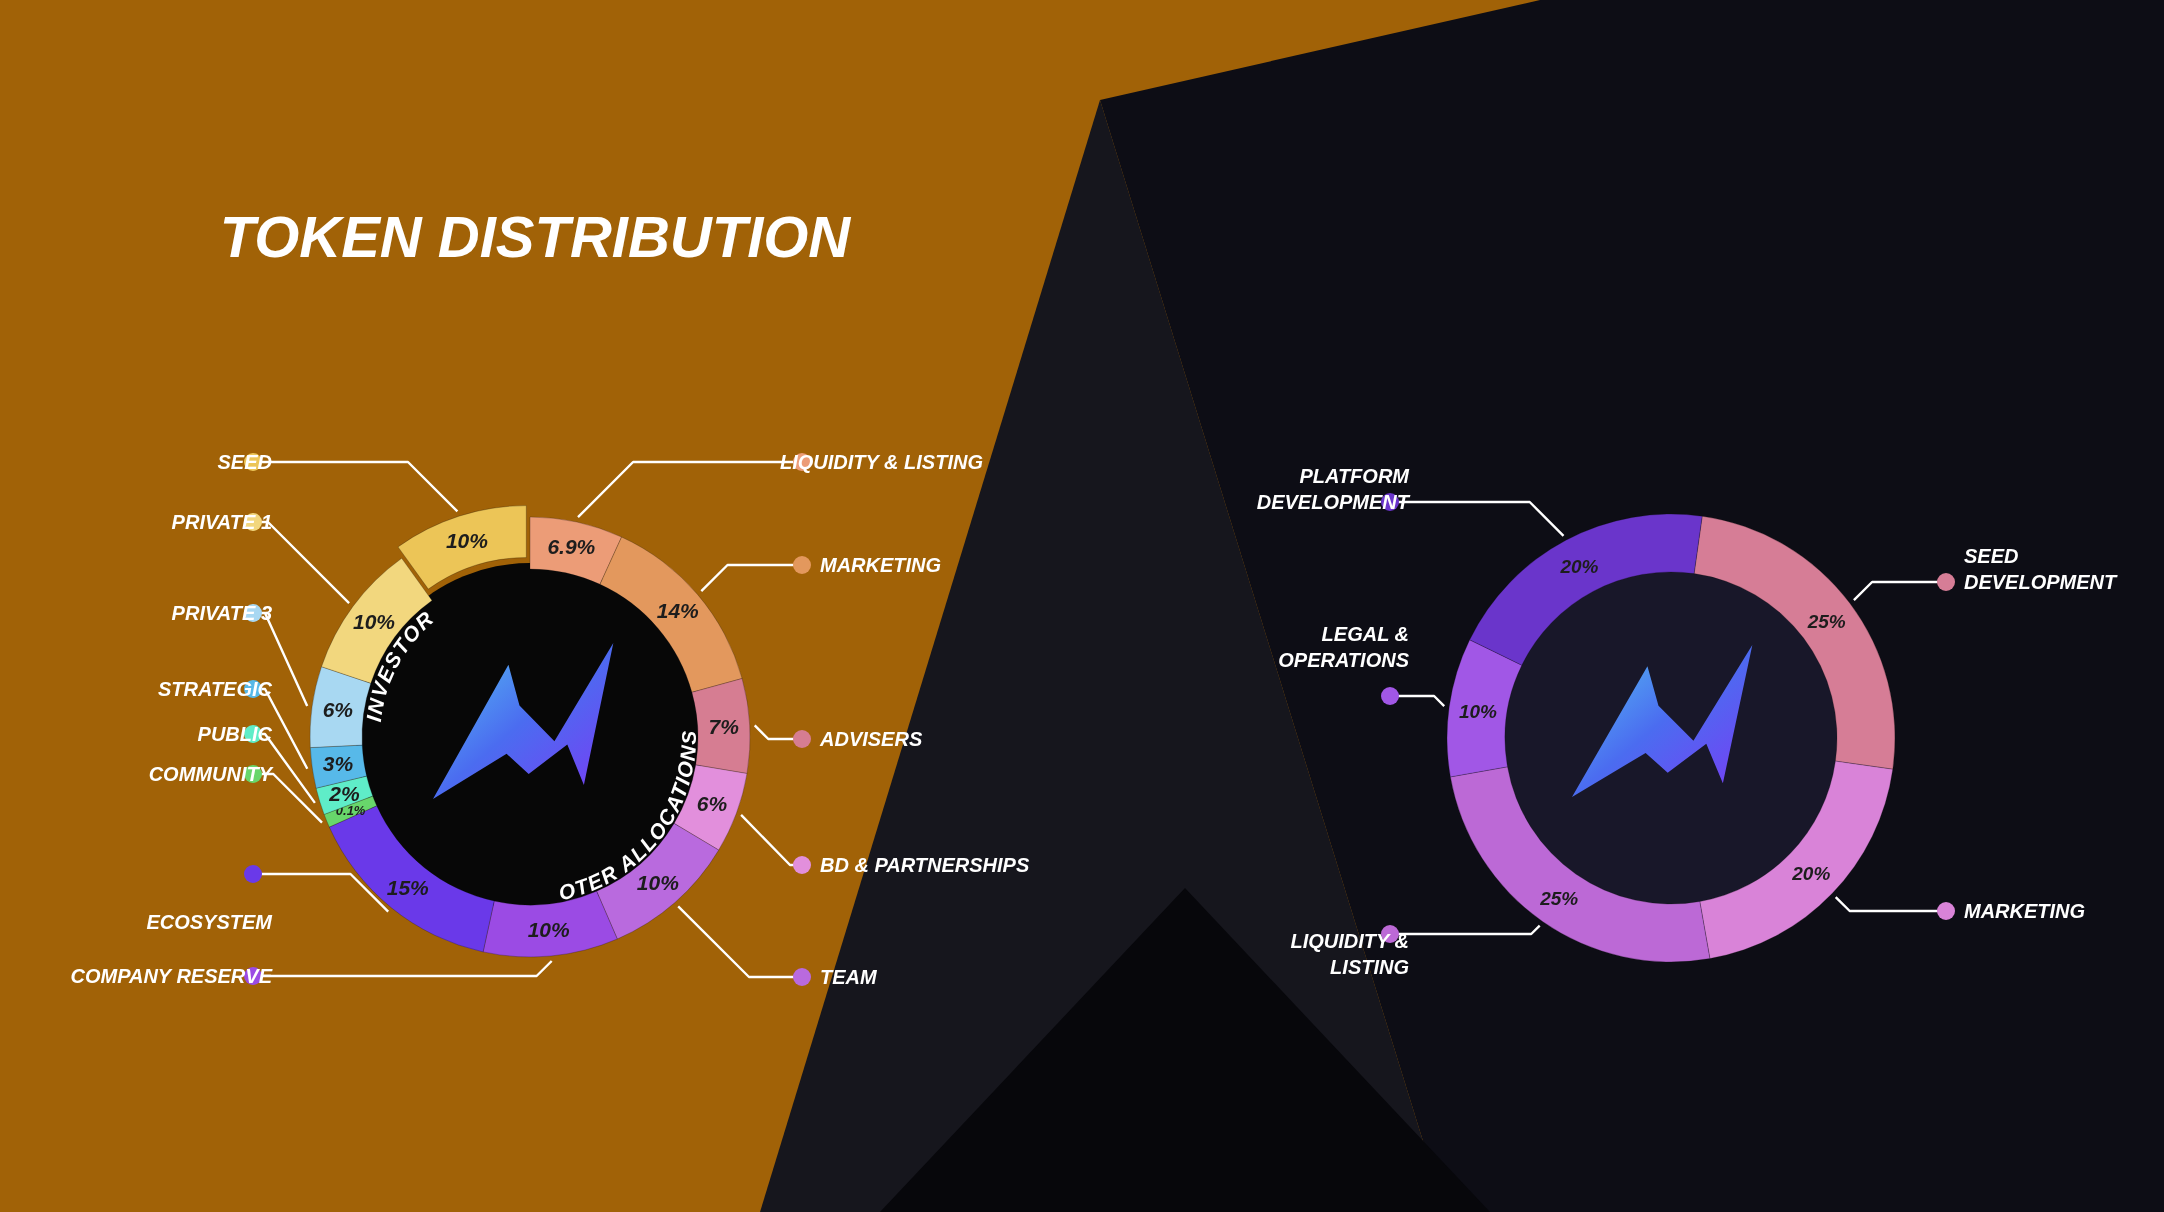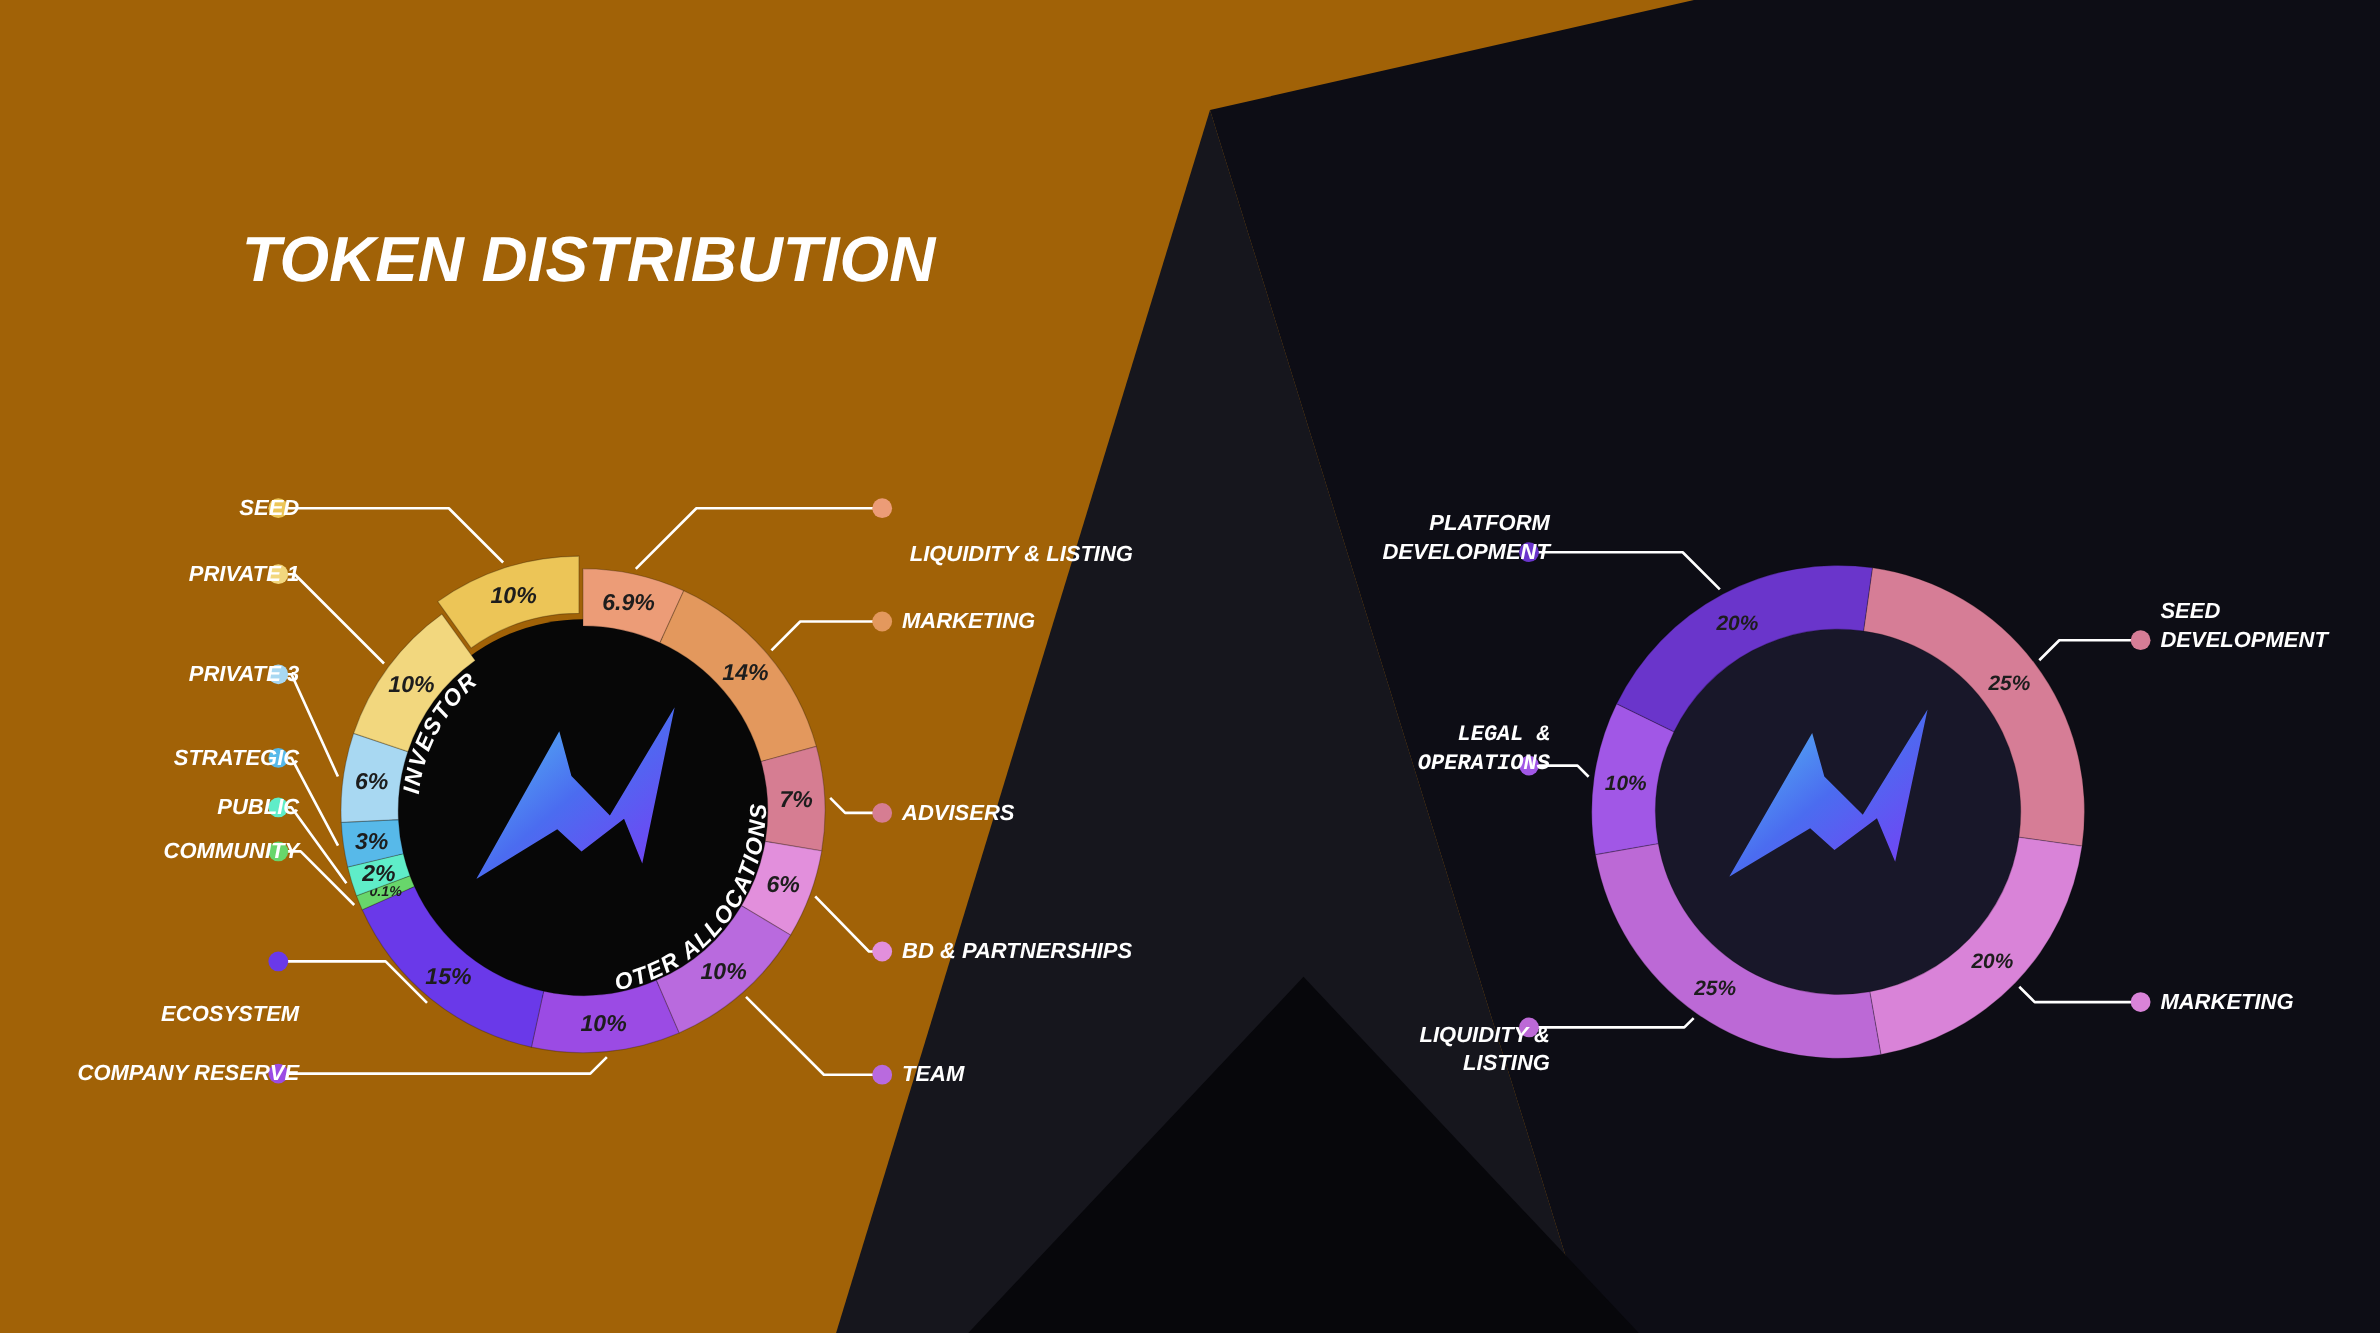--- a/index.html
+++ b/index.html
@@ -125,21 +125,21 @@
       <linearGradient id="lg2" x1="0" y1="0" x2="1" y2="1">
         <stop class="g0" offset="0" stop-color="#55c8f2"></stop>
           <stop class="g1" offset="0.5" stop-color="#4b6cf0"></stop>
           <stop class="g2" offset="1" stop-color="#7a3bf5"></stop>
       </linearGradient>
     </defs>
     <polygon points="0,100 41,14 47,40 66,63 98,0 82,91 73,65 52,84 40,71" fill="url(#lg2)"></polygon>
   </svg>
 
   <div id="labels">
-      <div class="legend-label" style="top: 449px; left: 827px; text-align: center; margin-top: 42px;">
+      <div class="legend-label" style="top: 449px; left: 780px; text-align: center;">
         <span class="ln">LIQUIDITY &amp; LISTING</span>
       </div>
       <div class="legend-label" style="top: 552px; left: 820px; text-align: left;">
         <span class="ln">MARKETING</span>
       </div>
       <div class="legend-label" style="top: 726px; left: 820px; text-align: left;">
         <span class="ln">ADVISERS</span>
       </div>
       <div class="legend-label" style="top: 852px; left: 820px; text-align: left;">
         <span class="ln">BD &amp; PARTNERSHIPS</span>
@@ -175,21 +175,21 @@
         <span class="ln">SEED</span>
         <span class="ln">DEVELOPMENT</span>
       </div>
       <div class="legend-label" style="top: 898px; left: 1964px; text-align: left;">
         <span class="ln">MARKETING</span>
       </div>
       <div class="legend-label" style="top: 928px; right: 792px; text-align: right;">
         <span class="ln">LIQUIDITY &amp;</span>
         <span class="ln">LISTING</span>
       </div>
-      <div class="legend-label" style="top: 656px; right: 792px; text-align: right; font-family: Liberation Mono, monospace;">
+      <div class="legend-label" style="top: 621px; right: 792px; text-align: right;">
         <span class="ln">LEGAL &amp;</span>
         <span class="ln">OPERATIONS</span>
       </div>
       <div class="legend-label" style="top: 463px; right: 792px; text-align: right;">
         <span class="ln">PLATFORM</span>
         <span class="ln">DEVELOPMENT</span>
       </div>
     </div>
 </div>
 

